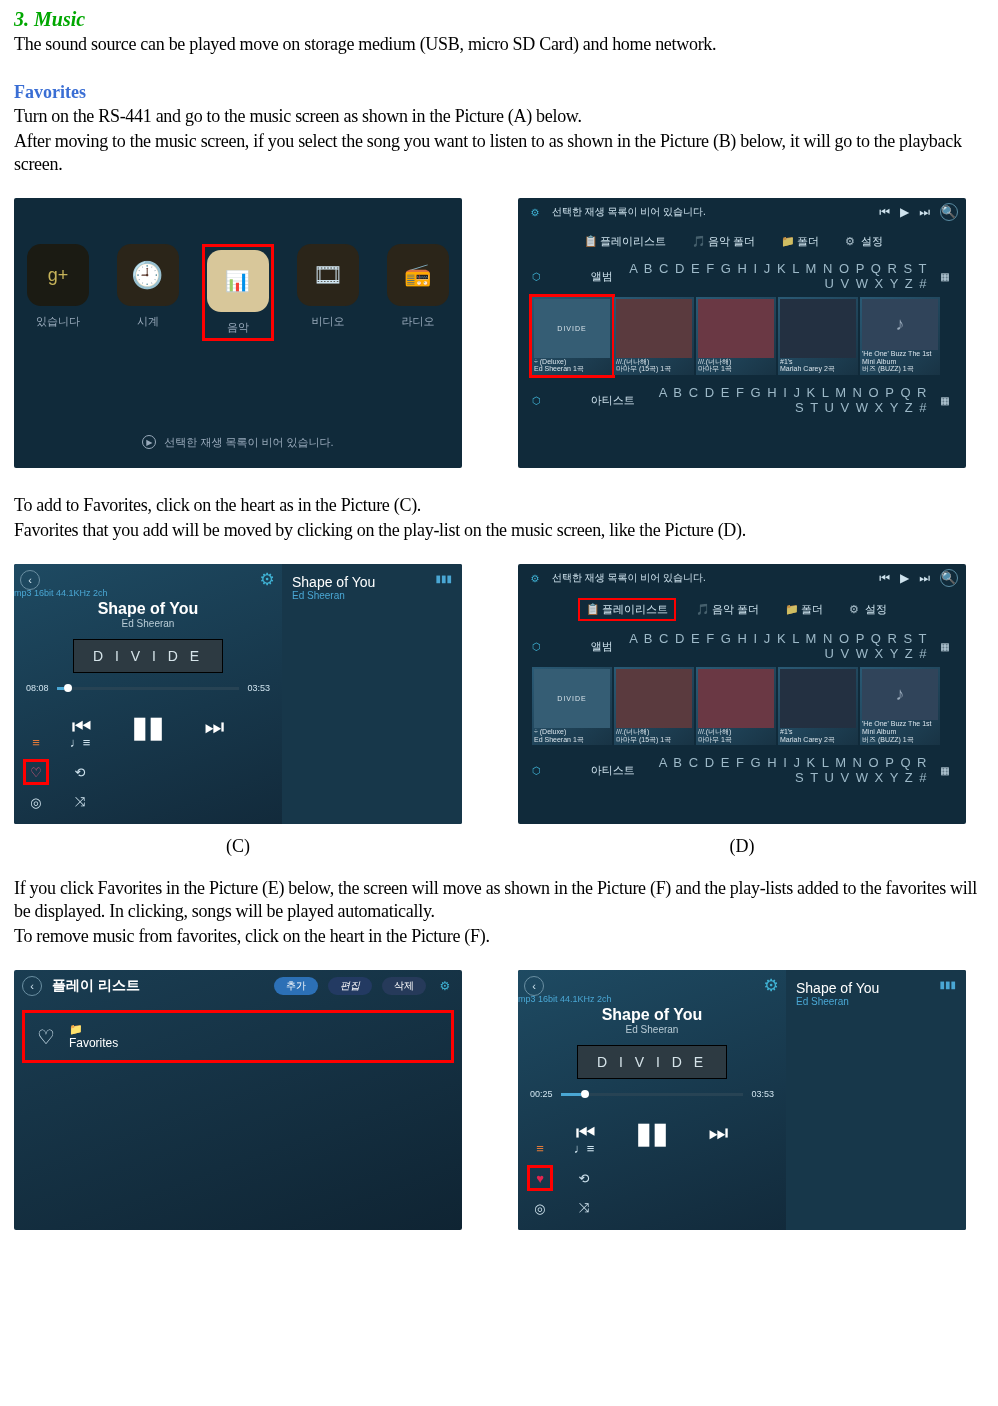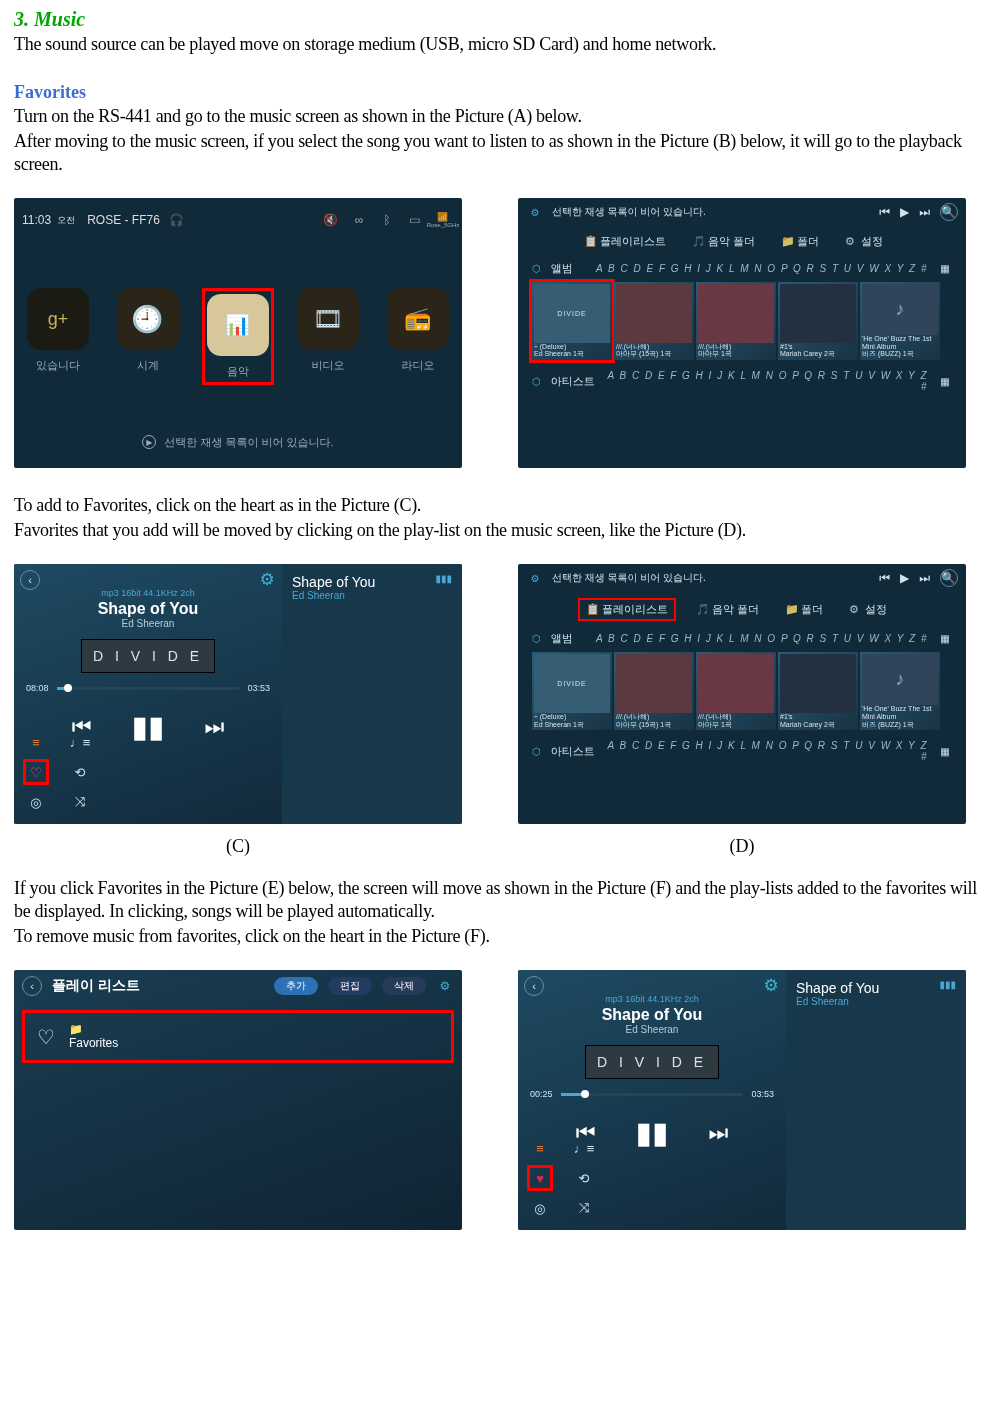--- a/index.html
+++ b/index.html
@@ -29,58 +29,58 @@
   .figB-top .msg { flex:1; color:#cfe3ee;}
   .ctl { display:flex; gap:10px; align-items:center;}
   .ctl span { font-size:12px; color:#cfe3ee;}
   .srch { width:18px; height:18px; border:1px solid #5a8ca3; border-radius:50%; display:inline-flex; align-items:center; justify-content:center; font-size:10px;}
   .figB-tabs { display:flex; gap:14px; padding:6px 20px 6px 60px; font-size:11px;}
   .tab { display:flex; align-items:center; gap:4px; color:#cfe3ee; padding:2px 6px;}
   .tab .i { width:12px; opacity:.8;}
   .tab.hl { border: 2px solid #f00;}
   .section-row { display:flex; align-items:center; padding:4px 14px; gap:10px; font-size:10px;}
   .section-row .sec-ico { color:#3fb2d4;}
-  .section-row .sec-label { color:#cfe3ee; font-size:11px;}
-  .alpha { flex:1; text-align:right; letter-spacing:1.5px; font-size:10px; color:#9db9c8;font-style:italic;}
+  .section-row .sec-label { color:#cfe3ee; font-size:11px;margin-left:40px;}
+  .alpha { flex:1; text-align:right; letter-spacing:1.5px; font-size:13px; color:#9db9c8;}
   .grid-ico { width:14px; height:14px; display:inline-flex; align-items:center; justify-content:center;}
   .album-row { display:flex; gap:2px; padding:2px 8px 6px 14px;}
   .album { width: 80px; height: 78px; background: linear-gradient(140deg,#2a5a75,#183344); display:flex; flex-direction:column; justify-content:space-between; padding:2px; font-size:7px; color:#d8e3ea; position:relative;}
   .album .cover { flex:1; background:#355d74; display:flex; align-items:center; justify-content:center;}
   .album.sel { outline: 3px solid #f00;}
   .album .txt1 { font-size:7px; line-height:1.1;}
   
   .figC { display:flex; height:100%;}
   .figC-main { flex:1; position:relative; background:linear-gradient(160deg,#1e4a62,#122a3b);}
   .figC-side { width: 180px; background:#17374a; display:flex; flex-direction:column;}
   .back-btn { position:absolute; left:6px; top:6px; width:20px; height:20px; border:1px solid #6a8fa2; border-radius:50%; display:flex; align-items:center; justify-content:center; font-size:11px; color:#cfe3ee;}
   .figC-side .song-title { font-size:14px; padding:10px 10px 0 10px; color:#fff;}
   .figC-side .artist { font-size:10px; padding:0 10px; color:#4aa7d4;}
   .figC-side .bars { align-self:flex-end; margin:6px 10px; font-size:10px; color:#4aa7d4;}
-  .figC-main .fmt { font-size:9px; color:#4aa7d4; text-align:center; margin-top:24px;}
+  .figC-main .fmt { font-size:9px; color:#4aa7d4; margin-top:24px;}
   .figC-main .sg { font-size:16px; color:#fff; text-align:center; font-weight:bold; margin-top:2px;}
   .figC-main .ar { font-size:10px; color:#b9ccd6; text-align:center;}
-  .divide { margin:10px auto; width:134px; height:34px; background:#2d3a42; border:1px solid #000; display:flex; align-items:center; justify-content:center; font-family:Arial; font-size:14px; letter-spacing:4px; color:#d6e4ea;}
+  .divide { margin:10px auto; width:150px; height:34px; background:#2d3a42; border:1px solid #000; display:flex; align-items:center; justify-content:center; font-family:Arial; font-size:14px; letter-spacing:4px; color:#d6e4ea;}
   .prog-row { display:flex; align-items:center; gap:8px; padding:0 12px; font-size:9px; color:#cfe3ee;}
   .prog-bar { flex:1; height:3px; background:#274354; position:relative;}
   .prog-bar .fill { position:absolute; left:0; top:0; bottom:0; background:#4aa7d4;}
   .prog-bar .dot { position:absolute; width:8px; height:8px; background:#fff; border-radius:50%; top:-3px;}
   .ctrl-row { display:flex; align-items:center; justify-content:center; gap:40px; margin-top:16px;}
   .ctrl-row .cicon { font-size:22px; color:#fff;}
   .left-col { position:absolute; left:12px; bottom:12px; display:flex; flex-direction:column; gap:10px; align-items:center;}
   .right-col { position:absolute; right:192px; bottom:12px; display:flex; flex-direction:column; gap:10px; align-items:center;}
   .smicon { width:20px; height:20px; display:flex; align-items:center; justify-content:center; color:#cfe3ee; font-size:13px;}
   .heart-sel { outline:3px solid #f00; color:#f05a82;}
   .heart-filled { color:#e4244e; outline:3px solid #f00;}
   
   .figE { background:linear-gradient(160deg,#1a3d52,#0f2433);}
   .figE-top { display:flex; align-items:center; gap:10px; padding:6px 8px; font-size:12px;}
   .figE-top .ttl { flex:1; color:#fff; font-weight:bold; font-size:14px;}
   .pill { padding:2px 12px; border-radius:10px; font-size:10px; color:#fff;}
   .pill.blue { background:#2c70b6;}
-  .pill.navy { background:#233a62;}
+  .pill.navy { background:#233a62;font-style:italic;}
   .pill.navy2 { background:#263a5a;}
   .gear { width:18px; height:18px; color:#3fb2d4; display:flex; align-items:center; justify-content:center;}
   .fav-row { margin:8px; border:3px solid #f00; display:flex; align-items:center; gap:14px; padding:10px 12px;}
   .fav-row .h { font-size:20px; color:#cfe3ee;}
   .fav-row .col { display:flex; flex-direction:column;}
   .fav-row .ic { font-size:11px; color:#5fa9cc;}
   .fav-row .lbl { font-size:12px; color:#fff;}
 </style>
 </head>
 <body>
@@ -88,35 +88,20 @@
 <div class="section-title">3. Music</div>
 <div class="body-text">The sound source can be played move on storage medium (USB, micro SD Card) and home network.</div>
 
 <div class="sub-title">Favorites</div>
 <div class="body-text">Turn on the RS-441 and go to the music screen as shown in the Picture (A) below.</div>
 <div class="body-text">After moving to the music screen, if you select the song you want to listen to as shown in the Picture (B) below, it will go to the playback screen.</div>
 
 <div class="fig-row">
 
   <div class="fig">
-    <div class="figA-top">
-      <span>11:03</span>
-      <span style="font-size:9px;">오전</span>
-      <span style="margin-left:6px;">ROSE - FF76</span>
-      <span class="figA-ico">🎧</span>
-      <span class="figA-spacer"></span>
-      <span class="figA-ico">🔇</span>
-      <span class="figA-ico">∞</span>
-      <span class="figA-ico">ᛒ</span>
-      <span class="figA-ico">▭</span>
-      <span class="figA-ico" style="flex-direction:column; font-size:9px; line-height:1;">
-        <span>📶</span>
-          <span style="font-size:6px;">Rose_5GHz</span>
-      </span>
-    </div>
     <div class="figA-center">
       <div class="tile">
           <div class="tile-box" style="background:#1b1b13;">
             <span style="color:#c7b45a;font-size:18px;">g+</span>
           </div>
           <div class="tile-label">있습니다</div>
         </div>
       <div class="tile">
           <div class="tile-box">
             <span style="font-size:26px;">🕘</span>

